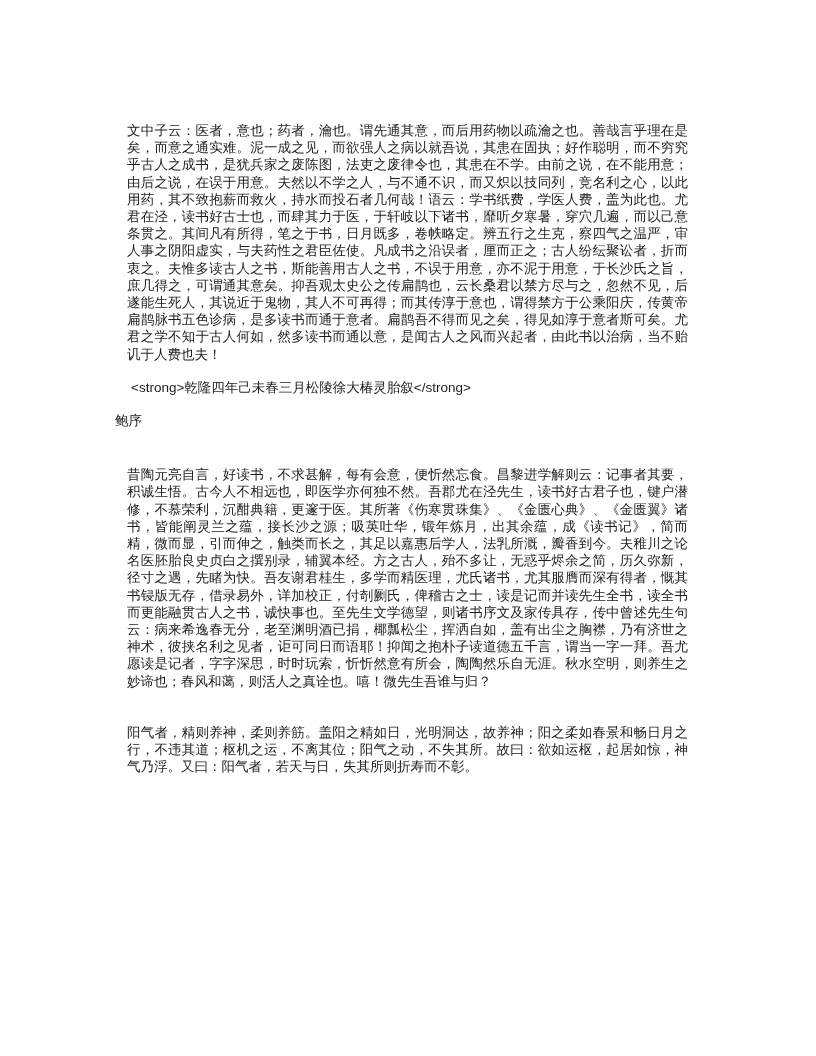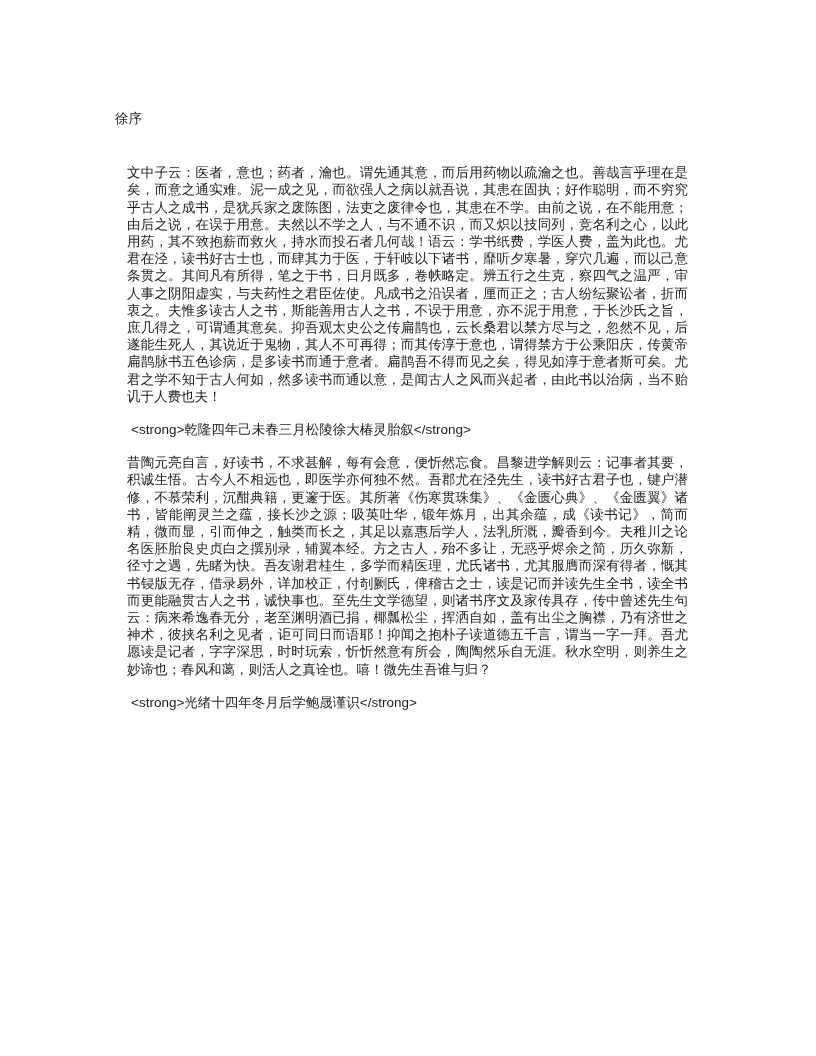--- a/index.html
+++ b/index.html
@@ -43,28 +43,28 @@
   }
   .chapter-gap {
     margin-top: 34px;
   }
 </style>
 </head>
 <body>
 
 <div class="page">
 
-  <h1 class="doc-heading">徐序</h1>
 
   <p class="doc-body">文中子云：医者，意也；药者，瀹也。谓先通其意，而后用药物以疏瀹之也。善哉言乎理在是矣，而意之通实难。泥一成之见，而欲强人之病以就吾说，其患在固执；好作聪明，而不穷究乎古人之成书，是犹兵家之废陈图，法吏之废律令也，其患在不学。由前之说，在不能用意；由后之说，在误于用意。夫然以不学之人，与不通不识，而又炽以技同列，竞名利之心，以此用药，其不致抱薪而救火，持水而投石者几何哉！语云：学书纸费，学医人费，盖为此也。尤君在泾，读书好古士也，而肆其力于医，于轩岐以下诸书，靡听夕寒暑，穿穴几遍，而以己意条贯之。其间凡有所得，笔之于书，日月既多，卷帙略定。辨五行之生克，察四气之温严，审人事之阴阳虚实，与夫药性之君臣佐使。凡成书之沿误者，厘而正之；古人纷纭聚讼者，折而衷之。夫惟多读古人之书，斯能善用古人之书，不误于用意，亦不泥于用意，于长沙氏之旨，庶几得之，可谓通其意矣。抑吾观太史公之传扁鹊也，云长桑君以禁方尽与之，忽然不见，后遂能生死人，其说近于鬼物，其人不可再得；而其传淳于意也，谓得禁方于公乘阳庆，传黄帝扁鹊脉书五色诊病，是多读书而通于意者。扁鹊吾不得而见之矣，得见如淳于意者斯可矣。尤君之学不知于古人何如，然多读书而通以意，是闻古人之风而兴起者，由此书以治病，当不贻讥于人费也夫！</p>
 
   <p class="doc-body signature-line">&lt;strong&gt;乾隆四年己未春三月松陵徐大椿灵胎叙&lt;/strong&gt;</p>
 
+  <h1 class="doc-heading section-gap">鲍序</h1>
 
   <p class="doc-body">昔陶元亮自言，好读书，不求甚解，每有会意，便忻然忘食。昌黎进学解则云：记事者其要，积诚生悟。古今人不相远也，即医学亦何独不然。吾郡尤在泾先生，读书好古君子也，键户潜修，不慕荣利，沉酣典籍，更邃于医。其所著《伤寒贯珠集》、《金匮心典》、《金匮翼》诸书，皆能阐灵兰之蕴，接长沙之源；吸英吐华，锻年炼月，出其余蕴，成《读书记》，简而精，微而显，引而伸之，触类而长之，其足以嘉惠后学人，法乳所溉，瓣香到今。夫稚川之论名医胚胎良史贞白之撰别录，辅翼本经。方之古人，殆不多让，无惑乎烬余之简，历久弥新，径寸之遇，先睹为快。吾友谢君桂生，多学而精医理，尤氏诸书，尤其服膺而深有得者，慨其书锓版无存，借录易外，详加校正，付剞劂氏，俾稽古之士，读是记而并读先生全书，读全书而更能融贯古人之书，诚快事也。至先生文学德望，则诸书序文及家传具存，传中曾述先生句云：病来希逸春无分，老至渊明酒已捐，椰瓢松尘，挥洒自如，盖有出尘之胸襟，乃有济世之神术，彼挟名利之见者，讵可同日而语耶！抑闻之抱朴子读道德五千言，谓当一字一拜。吾尤愿读是记者，字字深思，时时玩索，忻忻然意有所会，陶陶然乐自无涯。秋水空明，则养生之妙谛也；春风和蔼，则活人之真诠也。嘻！微先生吾谁与归？</p>
 
-  <p class="doc-body signature-line">&lt;strong&gt;光绪十四年冬月后学鲍晟谨识&lt;/strong&gt;</p>
 
 
 
+  <p class="doc-body chapter-gap">阳气者，精则养神，柔则养筋。盖阳之精如日，光明洞达，故养神；阳之柔如春景和畅日月之行，不违其道；枢机之运，不离其位；阳气之动，不失其所。故曰：欲如运枢，起居如惊，神气乃浮。又曰：阳气者，若天与日，失其所则折寿而不彰。</p>
 
 
 </div>
 
 </body></html>

